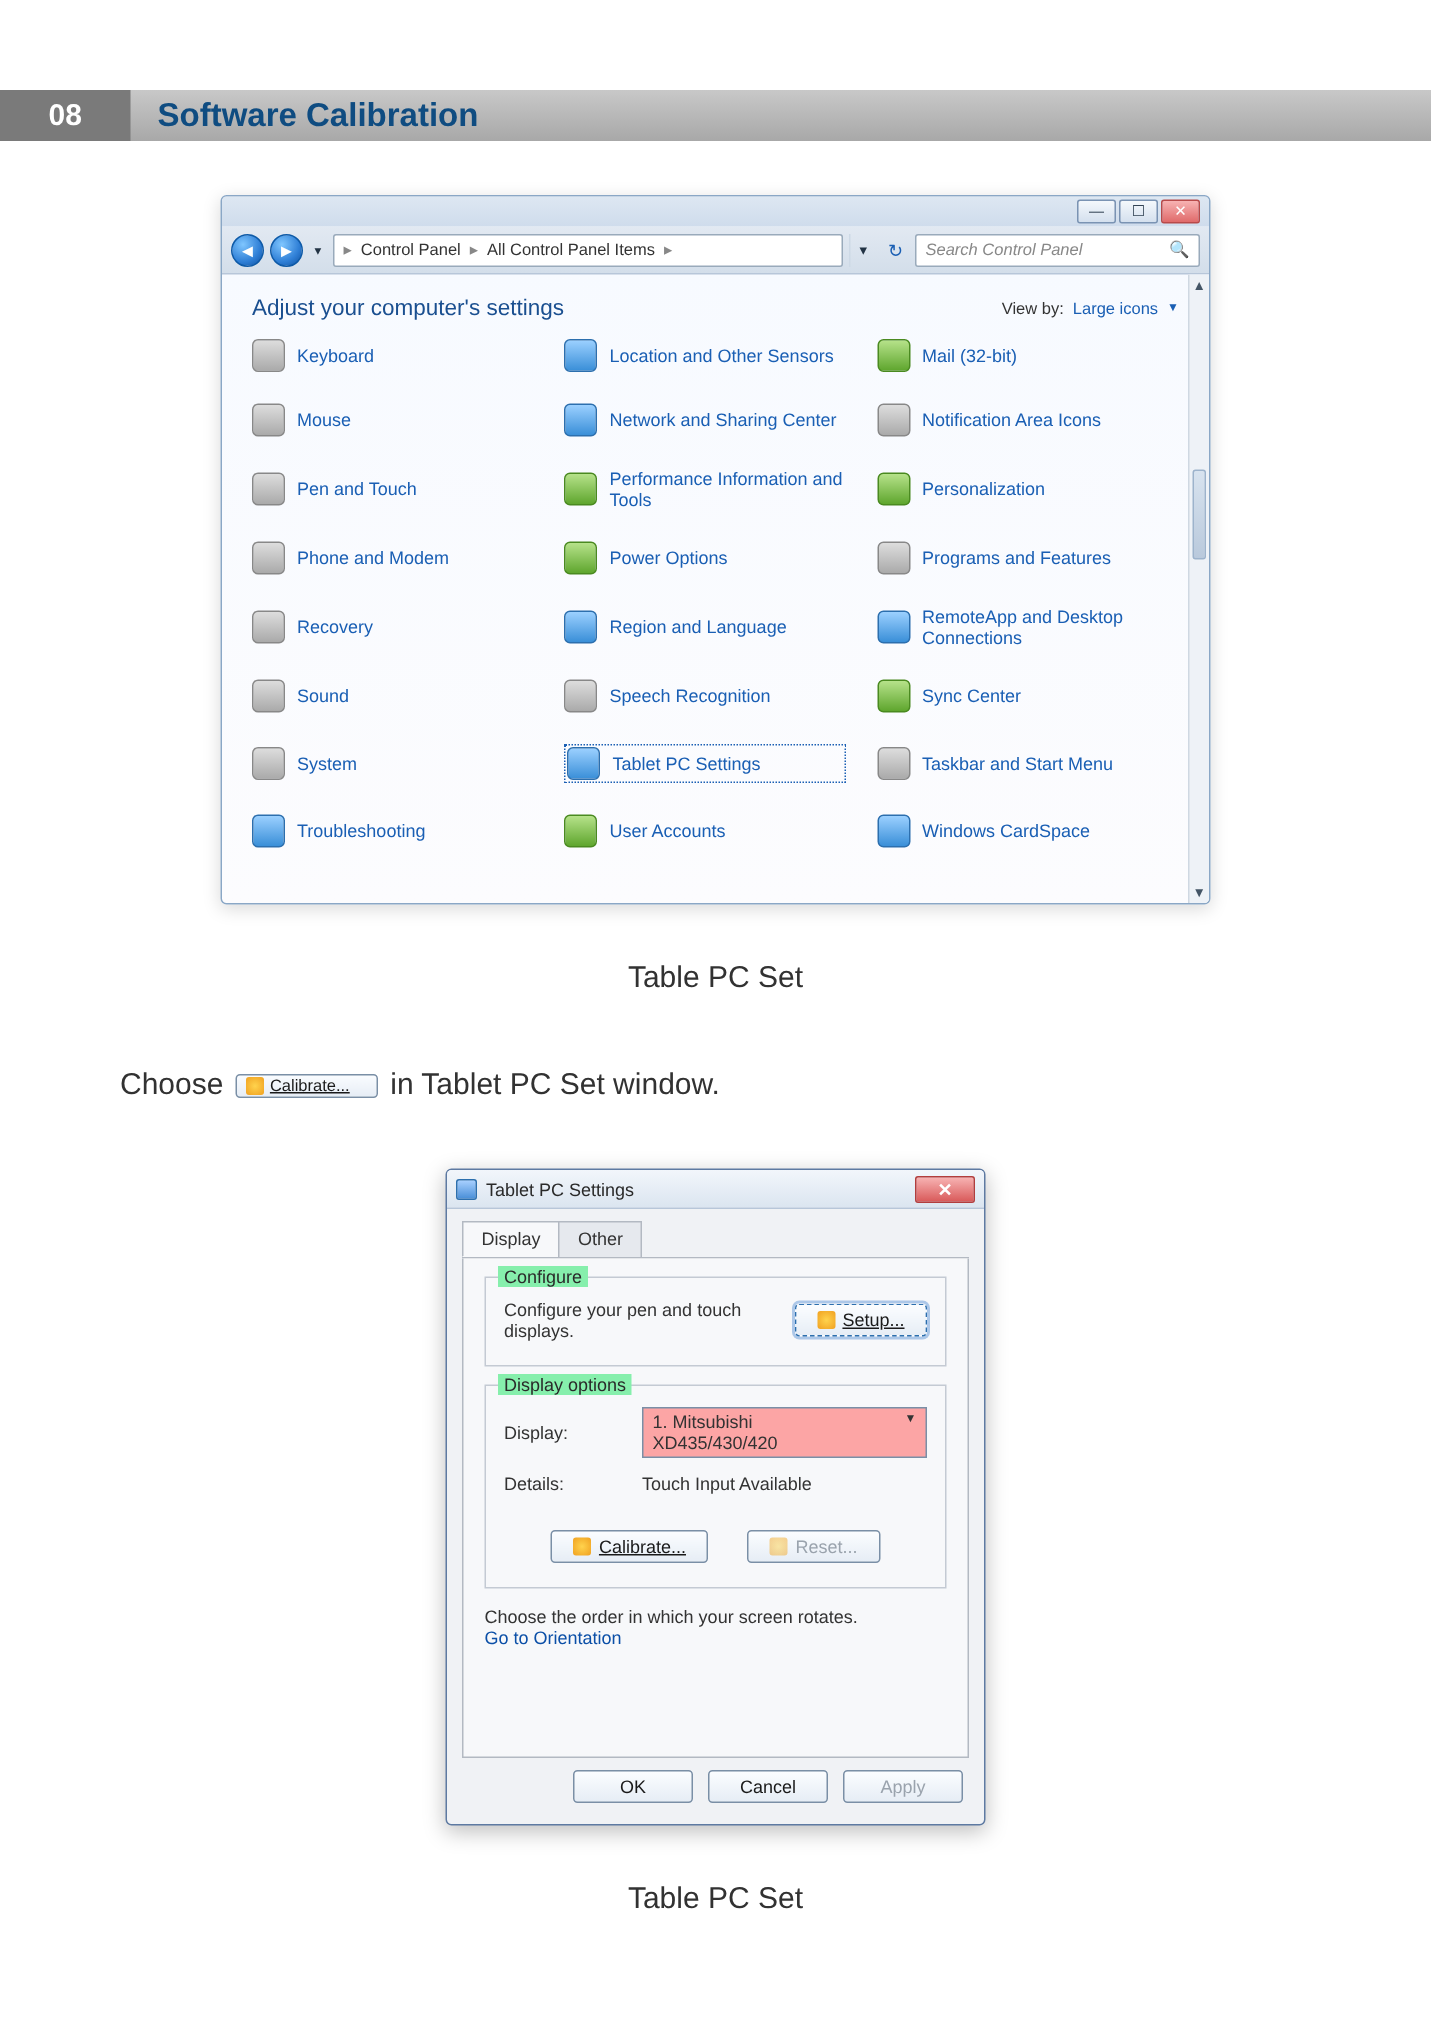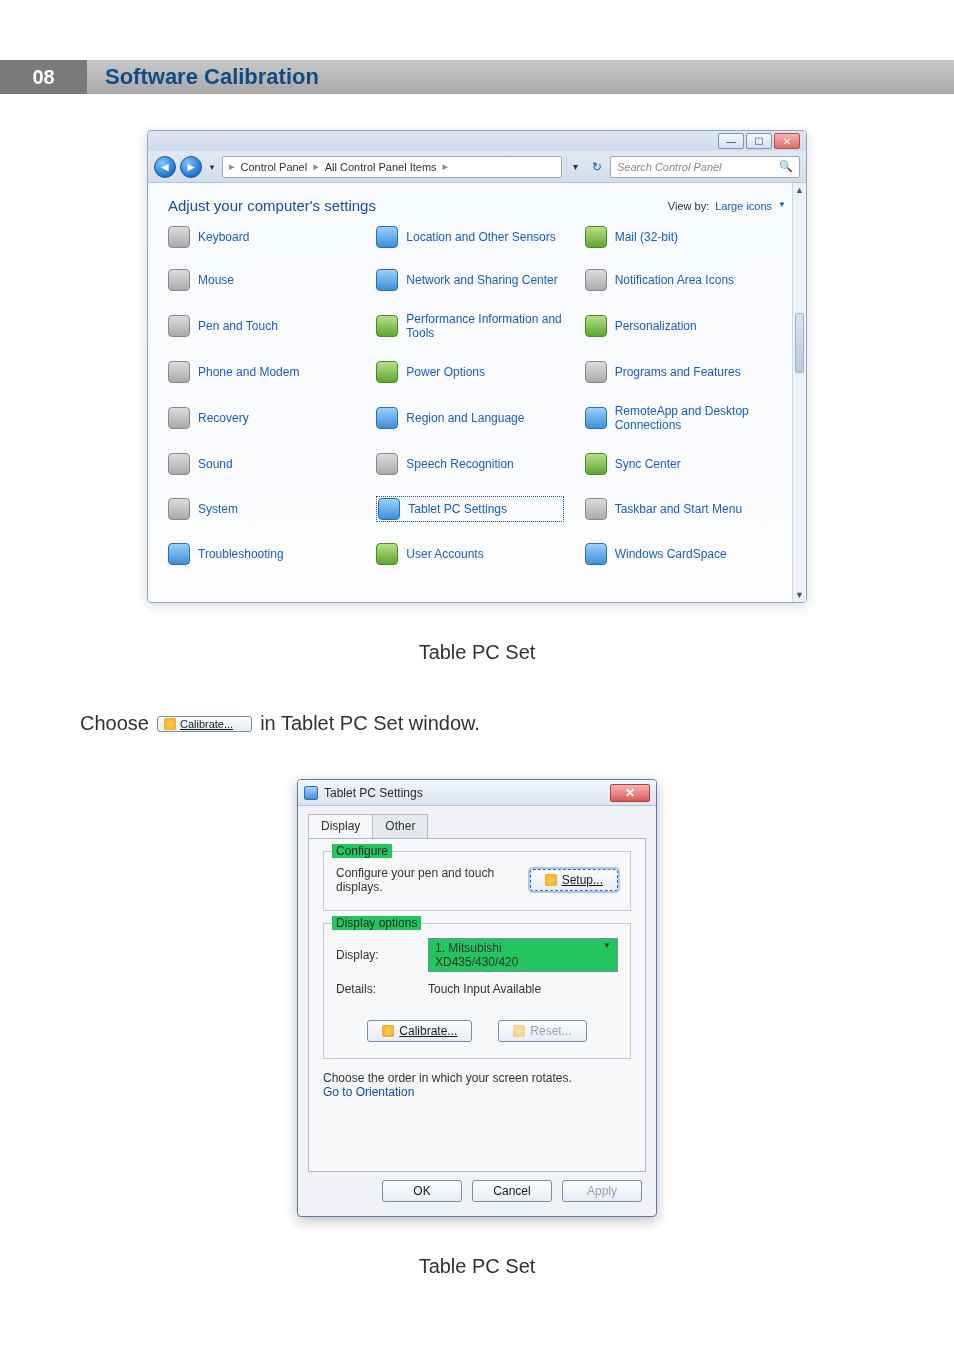--- a/index.html
+++ b/index.html
@@ -206,32 +206,32 @@
   }
   .tpc-titlebar .left{display:flex;align-items:center;gap:6px;color:#2a2a2a;}
   .tpc-titlebar .icon{width:14px;height:14px;background:linear-gradient(#a8d0ff,#4a8fd8);border:1px solid #2c6fae;border-radius:2px;}
   .tpc-close{width:40px;height:18px;background:linear-gradient(#f7b3b3,#d95a5a);border:1px solid #b23d3d;border-radius:2px;color:#fff;display:flex;align-items:center;justify-content:center;font-size:12px;font-weight:700;}
   .tpc-body{padding:8px 10px 10px;}
   .tabs{display:flex;border-bottom:1px solid #b3b9c2;}
   .tab{padding:4px 12px;border:1px solid #b3b9c2;border-bottom:none;background:#e6e9ee;margin-right:-1px;font-size:12px;position:relative;top:0;}
   .tab.active{background:#f7f8fa;border-bottom:1px solid #f7f8fa;}
   .tab-content{border:1px solid #b3b9c2;border-top:none;background:#f7f8fa;padding:12px 14px;}
   .groupbox{border:1px solid #c4cad3;padding:10px 12px 12px;margin-bottom:12px;position:relative;}
-  .groupbox .legend{position:absolute;top:-8px;left:8px;background:#22c55e;padding:0 4px;font-size:12px;color:#2a2a2a;}
+  .groupbox .legend{position:absolute;top:-8px;left:8px;background:#86efac;padding:0 4px;font-size:12px;color:#2a2a2a;}
   .row{display:flex;justify-content:space-between;align-items:center;margin:4px 0;}
   .win-btn{
     display:inline-flex;align-items:center;gap:5px;
     border:1px solid #7a8fa6;background:linear-gradient(#fbfdff,#e6edf5);
     padding:3px 14px;border-radius:3px;font-size:12px;color:#1a1a1a;
     min-width:80px;justify-content:center;
   }
   .win-btn.focus{border:1px dashed #2c6fae;box-shadow:0 0 0 2px rgba(80,140,210,.45);}
   .win-btn.disabled{color:#9aa3ad;}
   .shield-s{width:12px;height:12px;background:radial-gradient(circle,#ffd34d,#f0a020);border-radius:2px;}
-  .sel{border:1px solid #7a8fa6;background:#22c55e;padding:2px 6px;width:190px;display:flex;justify-content:space-between;gap:39px;}
+  .sel{border:1px solid #7a8fa6;background:#fca5a5;padding:2px 6px;width:190px;display:flex;justify-content:space-between;gap:39px;}
   .sel .tri{font-size:8px;color:#333;}
   .link{color:#0b4fa7;}
   .dlg-buttons{display:flex;justify-content:flex-end;gap:10px;padding:8px 4px 4px;}
 </style>
 </head>
 <body>
 
 <div class="page-header">
   <div class="num">08</div>
   <div class="title">Software Calibration</div>

